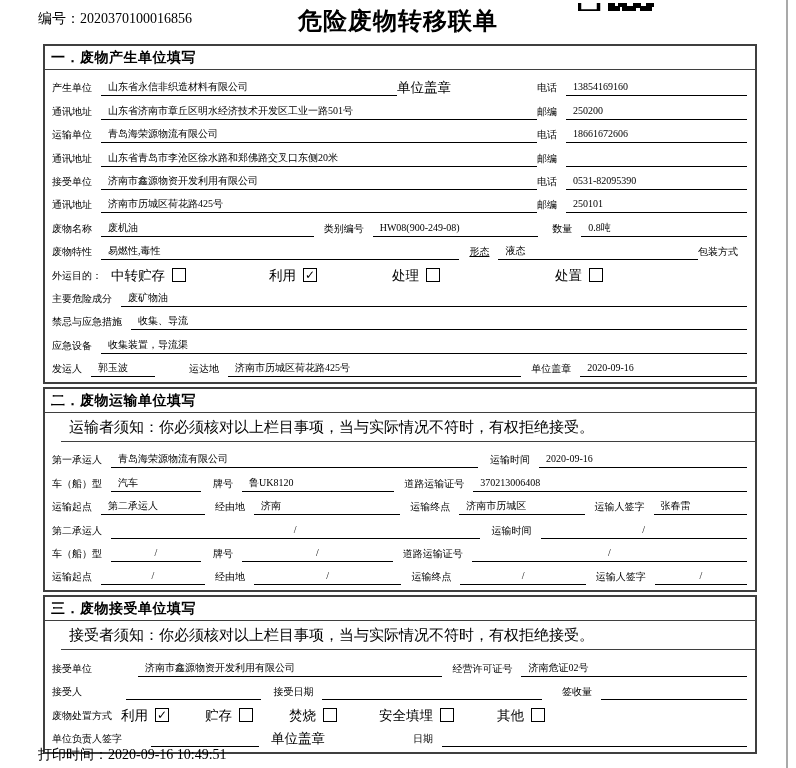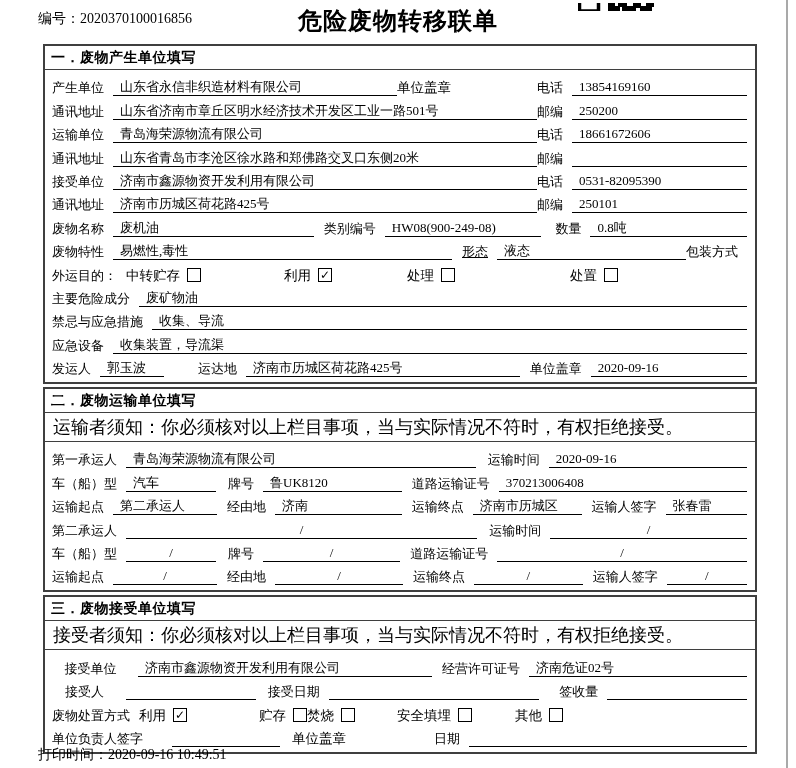--- a/index.html
+++ b/index.html
@@ -27,38 +27,38 @@
   .section-box{
     border:2px solid #3f3f3f;background:#fff;margin-bottom:3px;
     box-sizing:border-box;
   }
   .section-heading{
     font-weight:bold;font-size:14px;line-height:18px;
     padding:3px 6px 2px 6px;border-bottom:1px solid #3f3f3f;
     letter-spacing:0.5px;
   }
   .section-notice{
-    font-size:18px;line-height:18px;padding:5px 6px 5px 8px;
+    font-size:15px;line-height:18px;padding:5px 6px 5px 8px;
     border-bottom:1px solid #3f3f3f;
+    margin-left:16px;
   }
   .rows{padding:3px 8px 5px 7px;}
   .form-row{
     display:flex;align-items:flex-end;height:23.4px;
   }
   .cell{box-sizing:border-box;}
   .lab{
-    flex:0 0 auto;padding-right:9px;font-size:13px;line-height:17px;
+    flex:0 0 auto;padding-right:9px;font-size:10px;line-height:17px;
     white-space:nowrap;
-    text-align:center;
   }
   .pln{
     flex:0 0 auto;font-size:13.5px;line-height:17px;white-space:nowrap;
   }
   .val{
-    border-bottom:1px solid #000;font-size:13px;line-height:17px;
+    border-bottom:1px solid #000;font-size:10px;line-height:17px;
     padding:0 2px 0 7px;min-width:0;white-space:nowrap;overflow:hidden;
     min-height:18px;
   }
   .val.slash{text-align:center;padding-left:2px;}
   .grp{display:flex;align-items:flex-end;flex:0 0 auto;}
   .chk{
     flex:0 0 auto;font-size:13.5px;line-height:17px;white-space:nowrap;
     display:flex;align-items:center;
   }
   .chk-label{padding-right:7px;}
@@ -274,21 +274,21 @@
           <span class="cell val" style="flex: 20 1 0px;"></span>
           <span class="cell lab" style="margin-left: 20px;">签收量</span>
           <span class="cell val" style="flex: 13 1 0px;"></span>
         </div>
         <div class="form-row">
           <span class="cell lab">废物处置方式</span>
           <span class="cell chk" style="flex: 0 0 84px; width: 84px;">
             <span class="chk-label">利用</span>
             <span class="chk-box">✓</span>
           </span>
-          <span class="cell chk" style="flex: 0 0 84px; width: 84px; justify-content: flex-end;">
+          <span class="cell chk" style="flex: 0 0 84px; width: 84px;">
             <span class="chk-label">贮存</span>
             <span class="chk-box"></span>
           </span>
           <span class="cell chk" style="flex: 0 0 90px; width: 90px;">
             <span class="chk-label">焚烧</span>
             <span class="chk-box"></span>
           </span>
           <span class="cell chk" style="flex: 0 0 118px; width: 118px;">
             <span class="chk-label">安全填埋</span>
             <span class="chk-box"></span>

